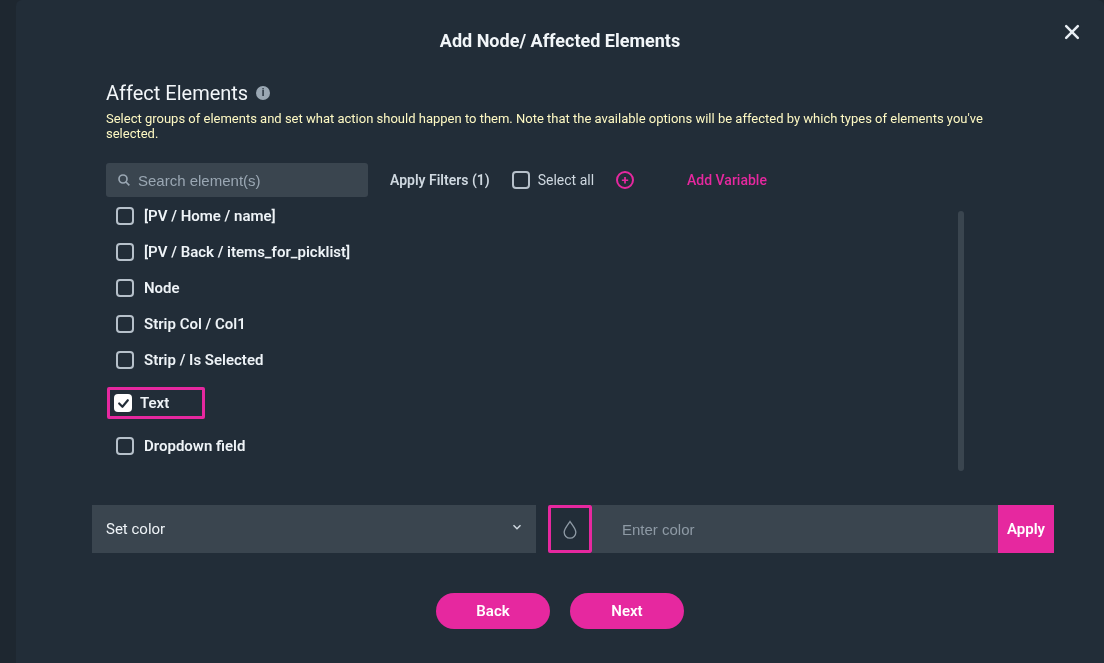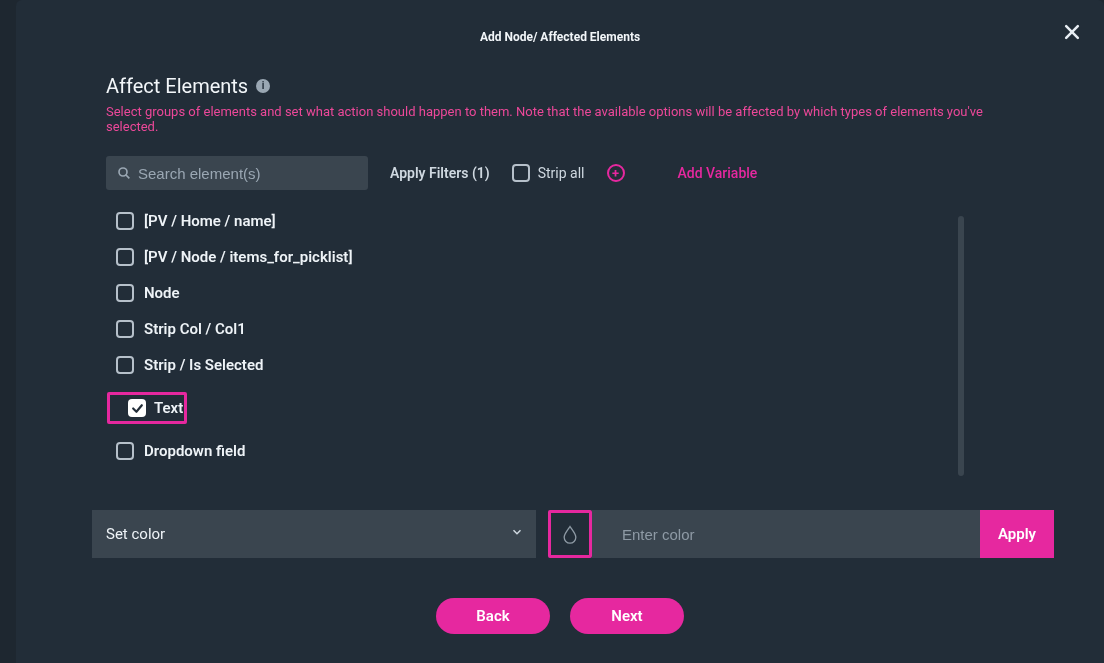--- a/index.html
+++ b/index.html
@@ -22,21 +22,21 @@
     position: absolute;
     top: 22px; right: 22px;
     width: 20px; height: 20px;
     cursor: pointer;
     color: #e8eef4;
   }
   .close-btn svg { width: 20px; height: 20px; }
 
   .modal-title {
     text-align: center;
-    font-size: 12px;
+    font-size: 18px;
     font-weight: 700;
     padding-top: 30px;
     color: #f2f6f9;
   }
 
   .content {
     padding: 30px 90px 0 90px;
   }
 
   .section-title-row {
@@ -53,21 +53,21 @@
     background: #9aa7b3;
     color: #222d38;
     font-size: 10px;
     font-weight: 700;
     display: inline-flex;
     align-items: center; justify-content: center;
     line-height: 1;
   }
   .section-desc {
     font-size: 13px;
-    color: #ec4899;
+    color: #fef9c3;
     margin-top: 6px;
   }
 
   .filter-row {
     margin-top: 22px;
     display: flex;
     align-items: center;
     gap: 22px;
   }
   .search-wrap {
@@ -117,21 +117,21 @@
     width: 18px; height: 18px;
     border: 2px solid #e6289f;
     border-radius: 50%;
     display: inline-flex; align-items: center; justify-content: center;
     font-size: 13px; font-weight: 700;
     line-height: 1;
   }
   .add-var-label { font-size: 14px; font-weight: 500; margin-left: 47px; }
 
   .elements-panel {
-    margin-top: 22px;
+    margin-top: 10px;
     height: 288px;
     overflow: hidden;
     position: relative;
   }
   .elements-list {
     padding-left: 10px;
     display: flex; flex-direction: column;
     gap: 18px;
   }
   .elements-scroll {
@@ -141,24 +141,24 @@
     background: #3a454f;
     border-radius: 3px;
   }
   .el-item {
     display: flex; align-items: center; gap: 10px;
     cursor: pointer;
   }
   .el-item.highlight {
     border: 3px solid #e6289f;
     border-radius: 2px;
-    padding: 4px 18px;
+    padding: 4px 4px;
     margin-left: -9px;
     margin-right: 0;
-    width: 80px;
+    width: 98px;
     gap: 8px;
   }
   .el-item .checkbox-outline { flex-shrink: 0; }
   .checkbox-checked {
     width: 18px; height: 18px;
     background: #fff;
     border-radius: 4px;
     display: inline-flex; align-items: center; justify-content: center;
     flex-shrink: 0;
   }
@@ -201,21 +201,21 @@
     display: flex; align-items: flex-end;
     padding: 0 30px;
   }
   .color-input input {
     width: 100%; height: 100%;
     background: transparent; border: none; outline: none;
     color: #e8eef4; font-size: 15px;
   }
   .color-input input::placeholder { color: #8e9aa5; }
   .apply-btn {
-    width: 74px;
+    width: 56px;
     background: #e6289f;
     color: #fff;
     display: flex; align-items: center; justify-content: center;
     font-size: 15px; font-weight: 600;
     cursor: pointer;
   }
 
   .footer-btns {
     margin-top: 40px;
     display: flex; justify-content: center; gap: 20px;
@@ -256,37 +256,37 @@
       <div class="search-wrap">
         <svg viewBox="0 0 24 24" fill="none" stroke="currentColor" stroke-width="2.5">
           <circle cx="10.5" cy="10.5" r="6"></circle>
             <line x1="20" y1="20" x2="15" y2="15"></line>
         </svg>
         <input class="search-input" type="text" placeholder="Search element(s)" style="">
       </div>
       <div class="apply-filters">Apply Filters (1)</div>
       <div class="select-all-wrap">
         <span class="checkbox-outline"></span>
-        <span class="select-all-label">Strip all</span>
+        <span class="select-all-label">Select all</span>
       </div>
       <div class="add-var-wrap">
         <span class="plus-circle">+</span>
         <span class="add-var-label">Add Variable</span>
       </div>
     </div>
 
     <div class="elements-panel">
       <div class="elements-list" id="elements-list">
           <div class="el-item">
             <span class="checkbox-outline"></span>
             <span class="el-label">[PV / Home / name]</span>
           </div>
           <div class="el-item">
             <span class="checkbox-outline"></span>
-            <span class="el-label">[PV / Node / items_for_picklist]</span>
+            <span class="el-label">[PV / Back / items_for_picklist]</span>
           </div>
           <div class="el-item">
             <span class="checkbox-outline"></span>
             <span class="el-label">Node</span>
           </div>
           <div class="el-item">
             <span class="checkbox-outline"></span>
             <span class="el-label">Strip Col / Col1</span>
           </div>
           <div class="el-item">

